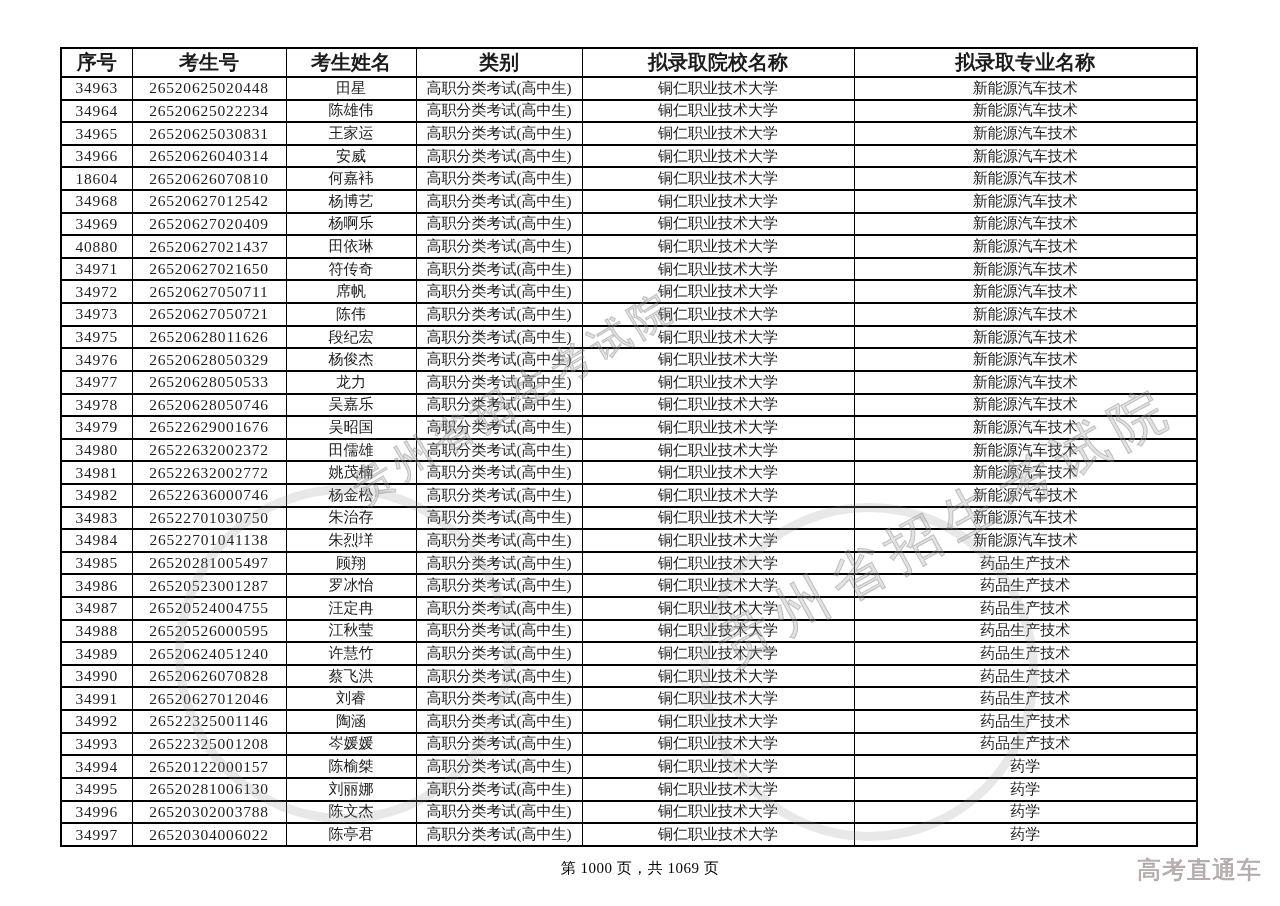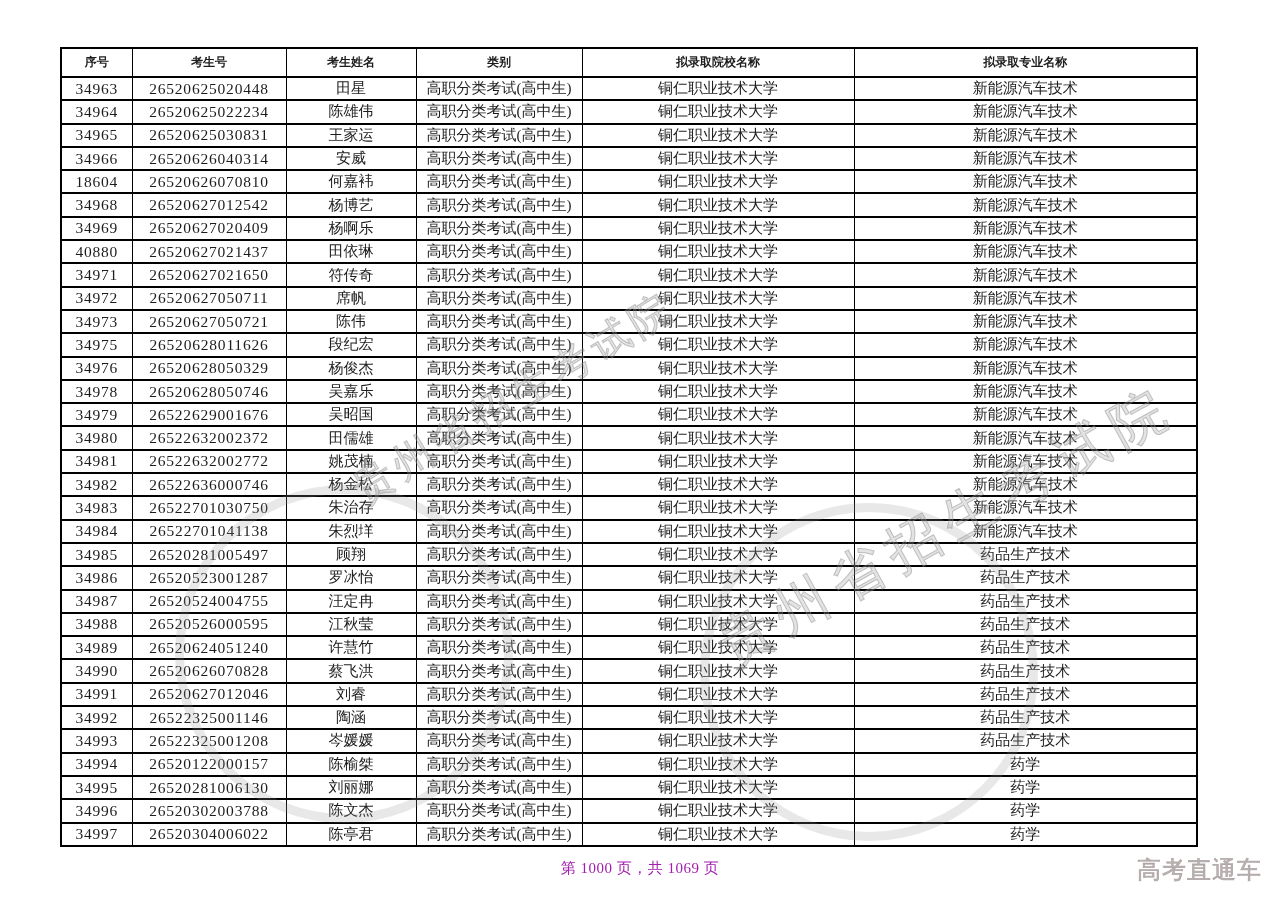--- a/index.html
+++ b/index.html
@@ -25,21 +25,21 @@
     border-right:1px solid #000;
     border-top:2px solid #000;
     border-bottom:2px solid #000;
     padding:0;
     text-align:center;
     vertical-align:middle;
     white-space:nowrap;
     overflow:hidden;
   }
   table.roster th{
-    font-size:12px;font-weight:bold;height:27px;margin-top:28px;
+    font-size:20px;font-weight:bold;height:27px;margin-top:28px;
   }
   table.roster td{
     font-size:15px;
   }
   table.roster td.col0, table.roster td.col1{
     font-size:15.5px;letter-spacing:0.8px;
   }
   
   .wm-layer{position:absolute;left:0;top:0;width:1280px;height:906px;pointer-events:none;z-index:5;}
   .wm-text{
@@ -54,21 +54,21 @@
   .wm1{left:330px;top:370px;font-size:40px;letter-spacing:6px;transform:rotate(-31deg);}
   .wm2{left:690px;top:490px;font-size:54px;letter-spacing:10px;transform:rotate(-29deg);}
   .wm-circle{
     position:absolute;border-radius:50%;
     border:9px solid rgba(150,150,150,0.22);
   }
   .wm-circle.c1{left:175px;top:485px;width:320px;height:320px;}
   .wm-circle.c2{left:700px;top:503px;width:320px;height:320px;}
   .footer-page{
     position:absolute;left:0;top:859px;width:1280px;
-    text-align:center;font-size:15px;color:#a21caf;
+    text-align:center;font-size:15px;color:#000000;
     letter-spacing:0.5px;
   }
   .brand{
     position:absolute;right:18px;top:854px;
     font-size:24px;letter-spacing:1px;
     color:#beb4b4;
     text-shadow:0.5px 0.5px 0 #ffffff;
     -webkit-text-stroke:0.6px rgba(150,140,140,0.7);
   }
 </style>
@@ -196,20 +196,28 @@
           </tr>
           <tr>
             <td class="col0">34976</td>
             <td class="col1">26520628050329</td>
             <td class="col2">杨俊杰</td>
             <td class="col3">高职分类考试(高中生)</td>
             <td class="col4">铜仁职业技术大学</td>
             <td class="col5">新能源汽车技术</td>
           </tr>
           <tr>
+            <td class="col0">34977</td>
+            <td class="col1">26520628050533</td>
+            <td class="col2">龙力</td>
+            <td class="col3">高职分类考试(高中生)</td>
+            <td class="col4">铜仁职业技术大学</td>
+            <td class="col5">新能源汽车技术</td>
+          </tr>
+          <tr>
             <td class="col0">34978</td>
             <td class="col1">26520628050746</td>
             <td class="col2">吴嘉乐</td>
             <td class="col3">高职分类考试(高中生)</td>
             <td class="col4">铜仁职业技术大学</td>
             <td class="col5">新能源汽车技术</td>
           </tr>
           <tr>
             <td class="col0">34979</td>
             <td class="col1">26522629001676</td>

